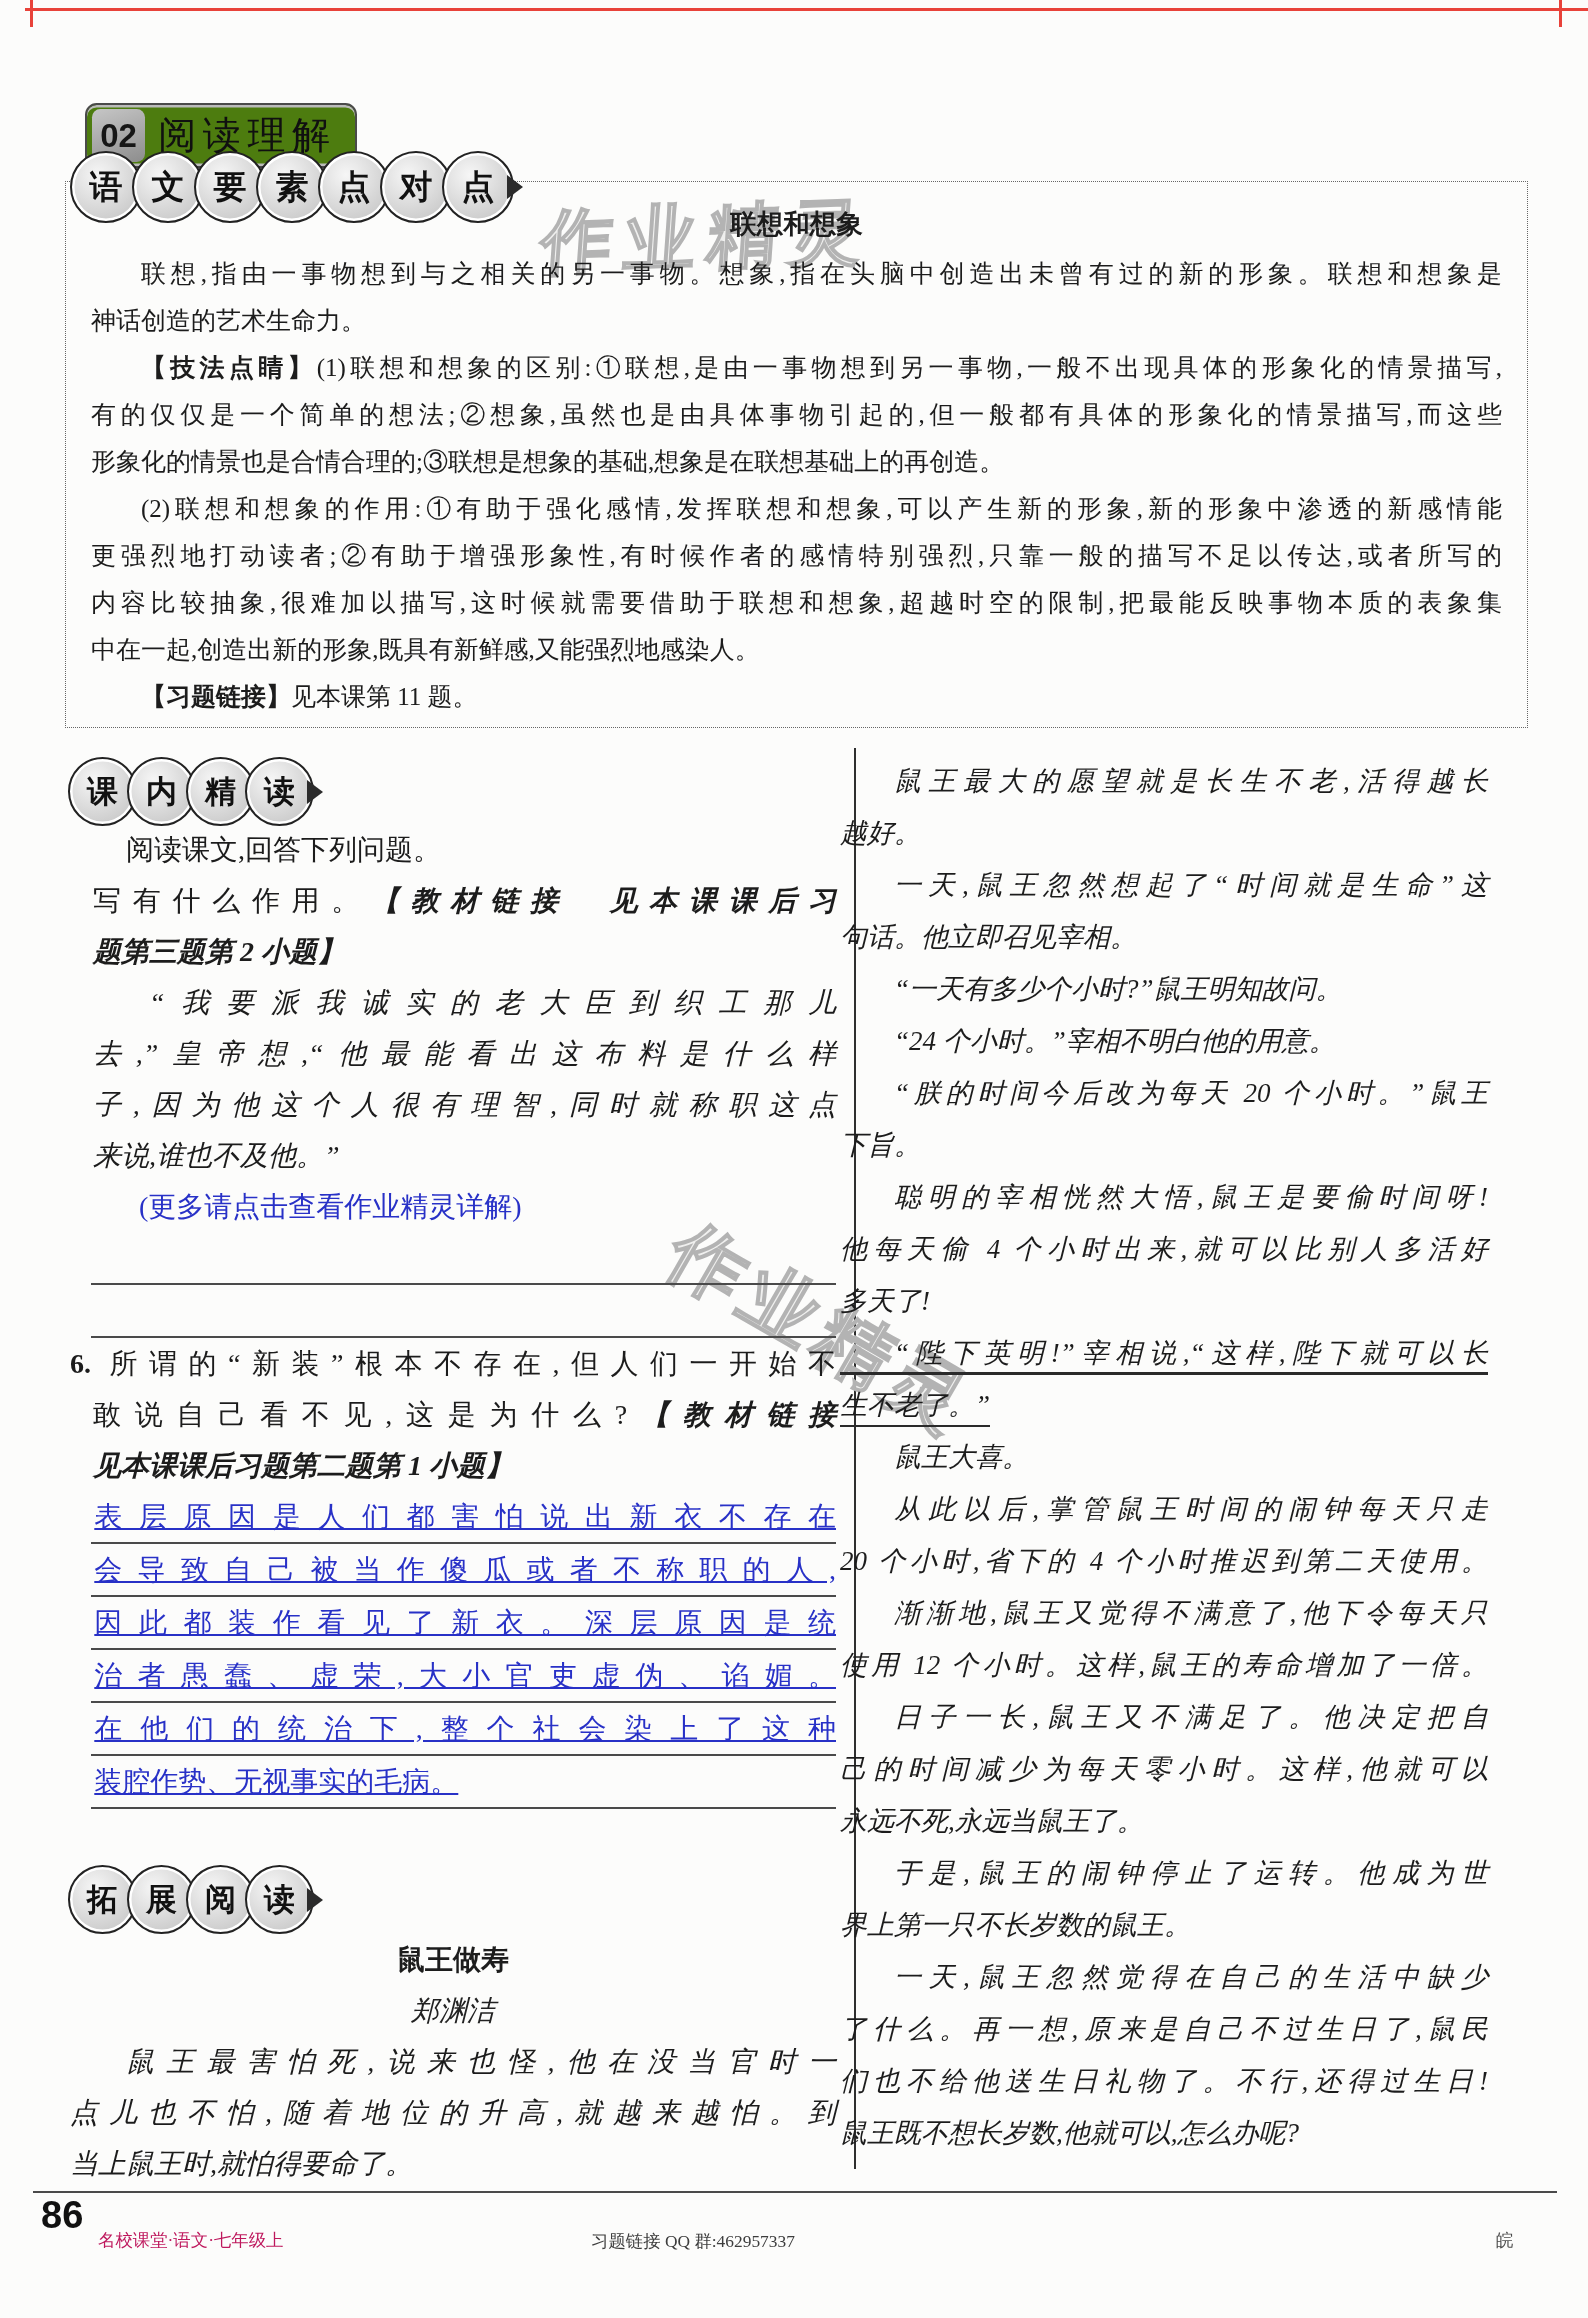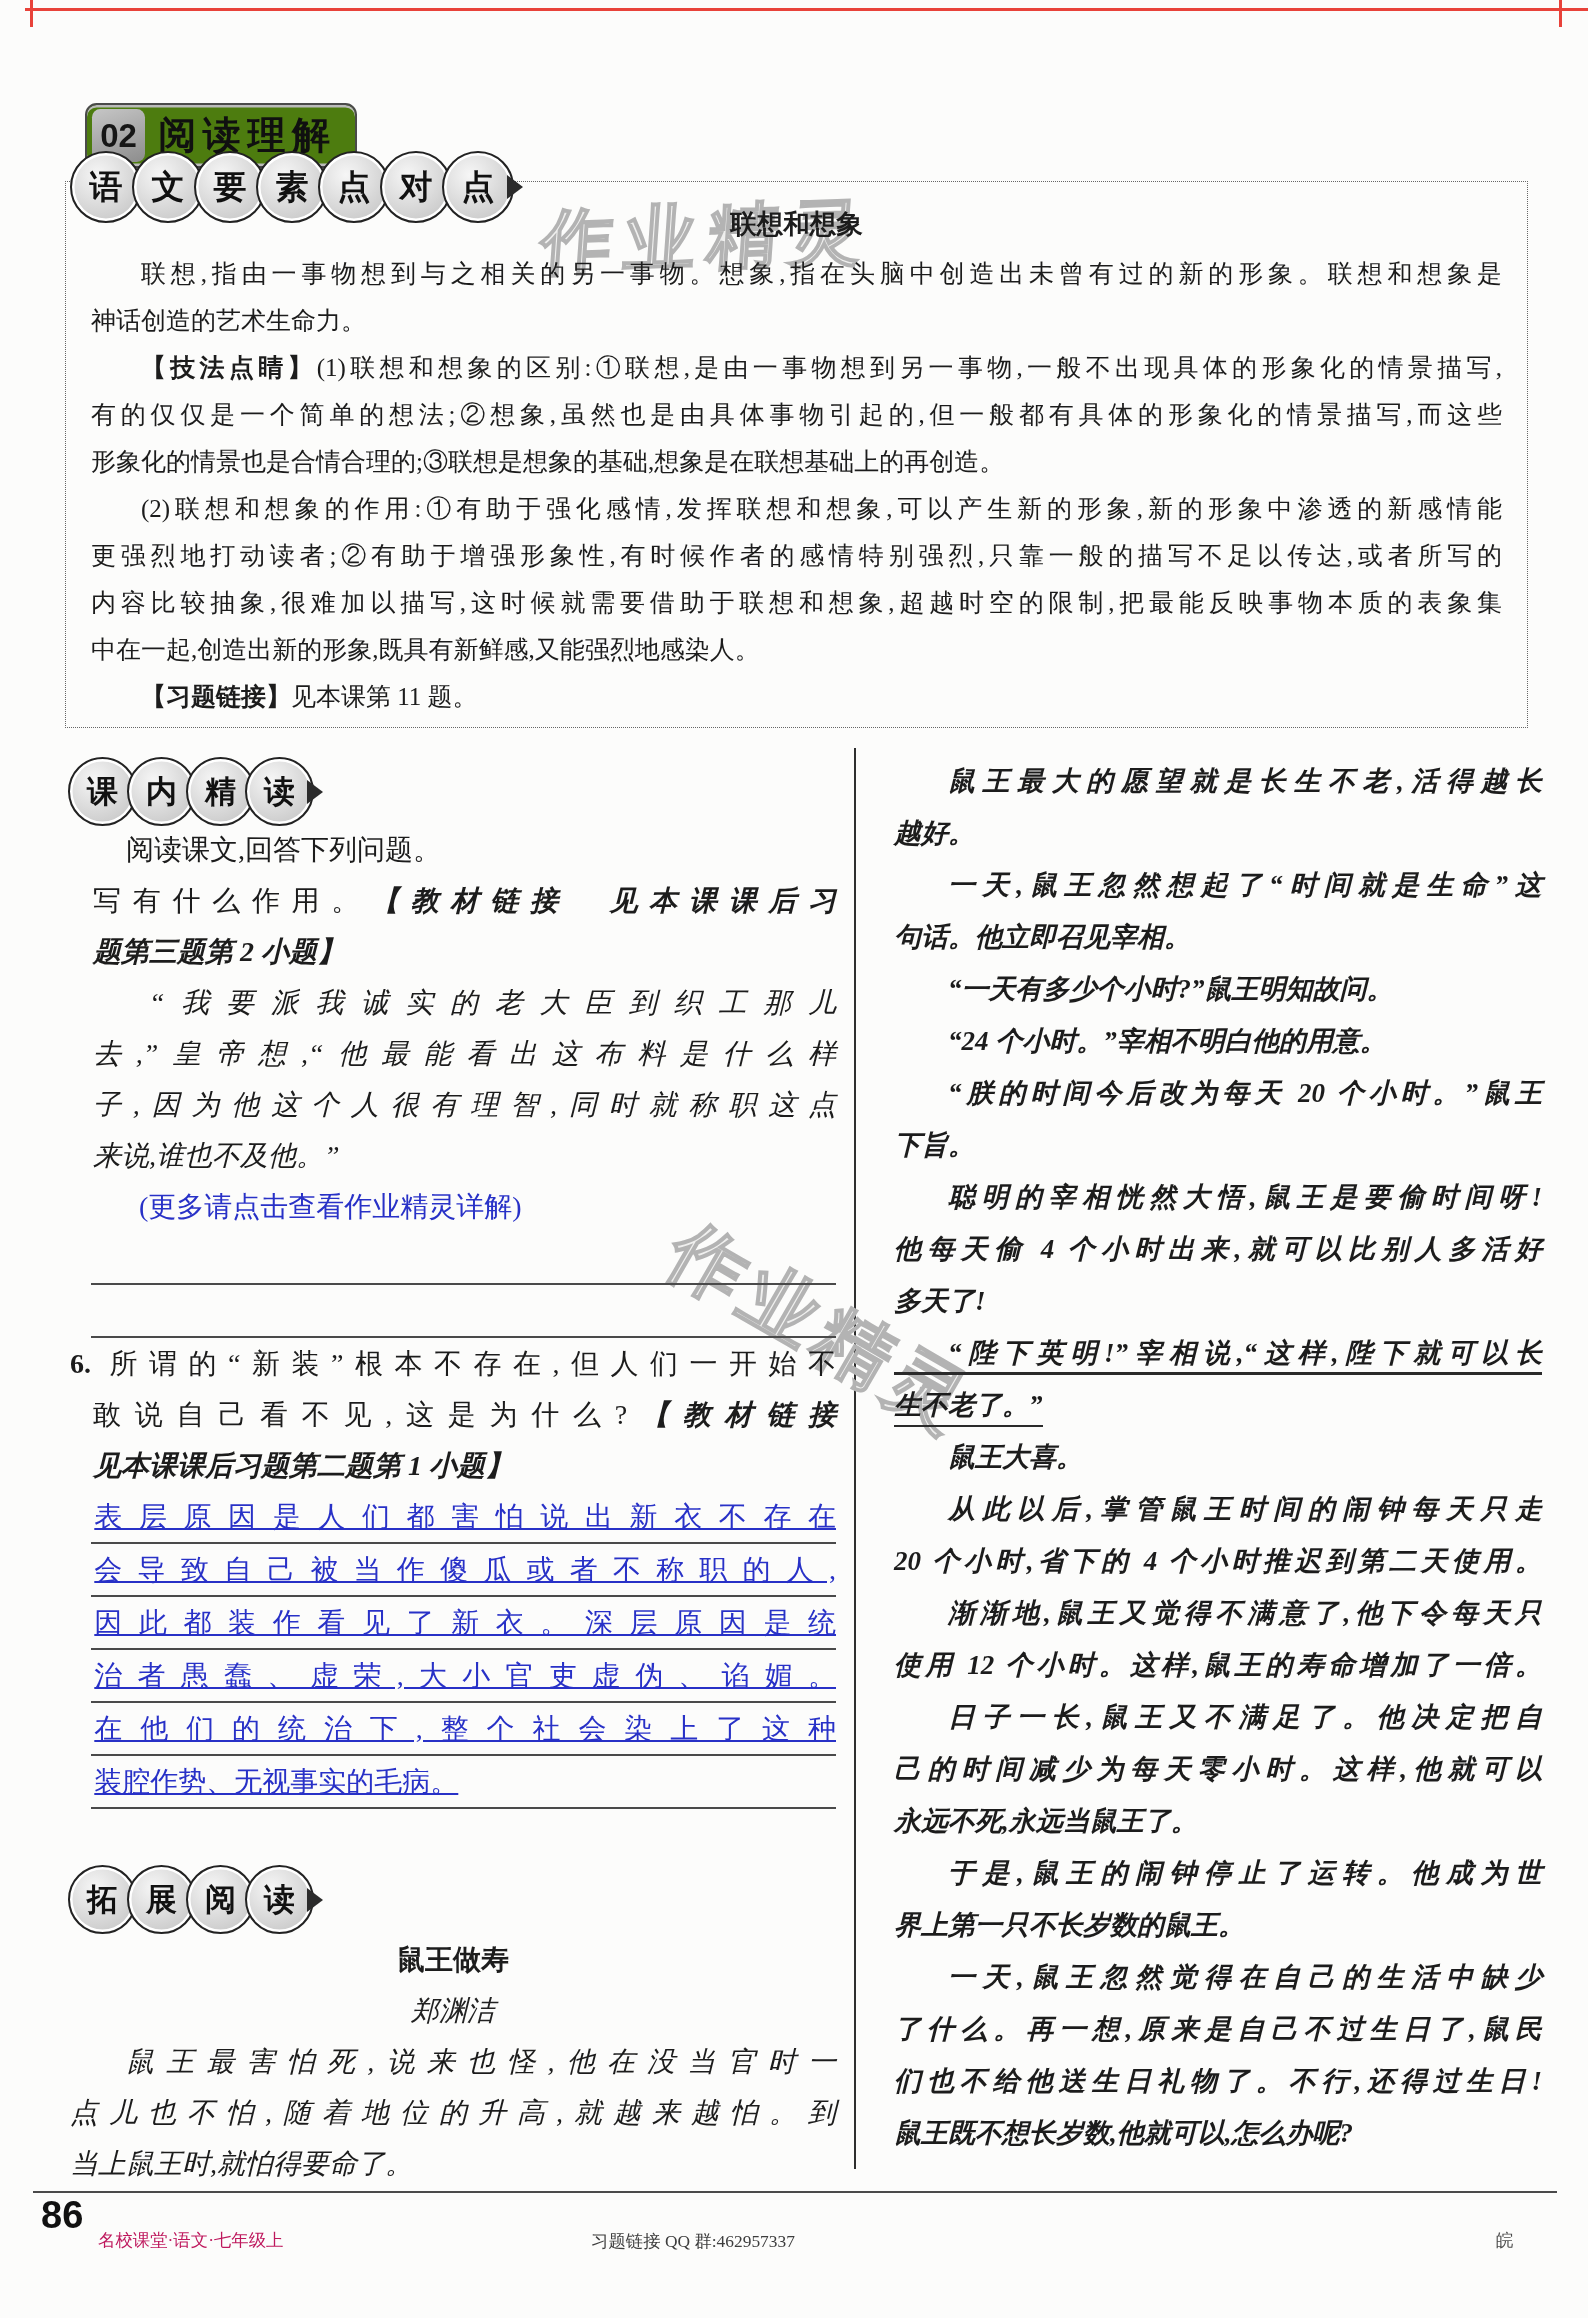--- a/index.html
+++ b/index.html
@@ -10,21 +10,21 @@
   .red-tick{position:absolute;top:0;width:2.5px;height:26.5px;background:#e8423a;}
   .red-tick.l{left:30px;} .red-tick.r{right:26.5px;}
 
   
   .badge02{position:absolute;left:85px;top:103px;display:flex;align-items:center;gap:13.2px;
            border:2.5px solid #4a4a4a;border-radius:11.6px;padding:4.1px 18px 4.1px 5px;background:#4d7c0f;
            box-shadow:inset 0 2.5px 0 #bbb, inset 0 -2.5px 0 #bbb;}
   .num02{width:53px;height:53px;border-radius:8.3px;background:linear-gradient(160deg,#c6c6c6,#8d8d8d);
          display:flex;align-items:center;justify-content:center;font-size:33px;font-weight:bold;
          color:#161616;font-family:"Liberation Sans",sans-serif;}
-  .title02{font-size:38px;font-weight:bold;letter-spacing:6.6px;color:#101010;
+  .title02{font-size:38px;font-weight:normal;letter-spacing:6.6px;color:#101010;
            font-family:"Liberation Sans",sans-serif;}
 
   
   .circles{position:absolute;display:flex;align-items:center;z-index:3;}
   .circle{width:68px;height:68px;border-radius:50%;border:2.5px solid #222;
           background:radial-gradient(circle at 38% 32%,#f6f6f6,#cfcfcf 70%,#bdbdbd);
           display:flex;align-items:center;justify-content:center;
           font-size:33px;font-weight:bold;font-family:"Liberation Sans",sans-serif;color:#111;
           margin-left:-10px;box-shadow:inset 0 0 0 2.5px #fff;}
   .circles .circle:first-child{margin-left:0;}
@@ -55,21 +55,21 @@
   .title{font-size:31px;}
   .author{font-size:26px;color:#222;}
 
   
   .col{position:absolute;z-index:2;}
   .col .ln{font-size:28px;}
   #left-top{left:70px;top:824px;width:766px;}
   #left-top .ln{height:51px;line-height:51px;}
   #left-bottom{left:70px;top:1934px;width:766px;}
   #left-bottom .ln{height:51px;line-height:51px;}
-  #right-col{left:894px;top:755px;width:648px;font-weight:bold;}
+  #right-col{left:840px;top:755px;width:648px;}
   #right-col .ln{height:52px;line-height:52px;font-size:27px;}
   .divider{position:absolute;left:854px;top:748px;width:1.7px;height:1421px;background:#2e2e2e;}
 
   
   .wm{position:absolute;z-index:1;font-weight:bold;font-family:"Liberation Sans",sans-serif;
       color:rgba(0,0,0,0.05);-webkit-text-stroke:1.7px #b3b3b3;pointer-events:none;}
   #wm1{left:542px;top:190px;font-size:71px;letter-spacing:11.6px;transform:skewX(-6deg) rotate(-2deg);}
   #wm2{left:700px;top:1201px;font-size:76px;letter-spacing:8.3px;transform:rotate(30deg);transform-origin:left top;}
 
   

